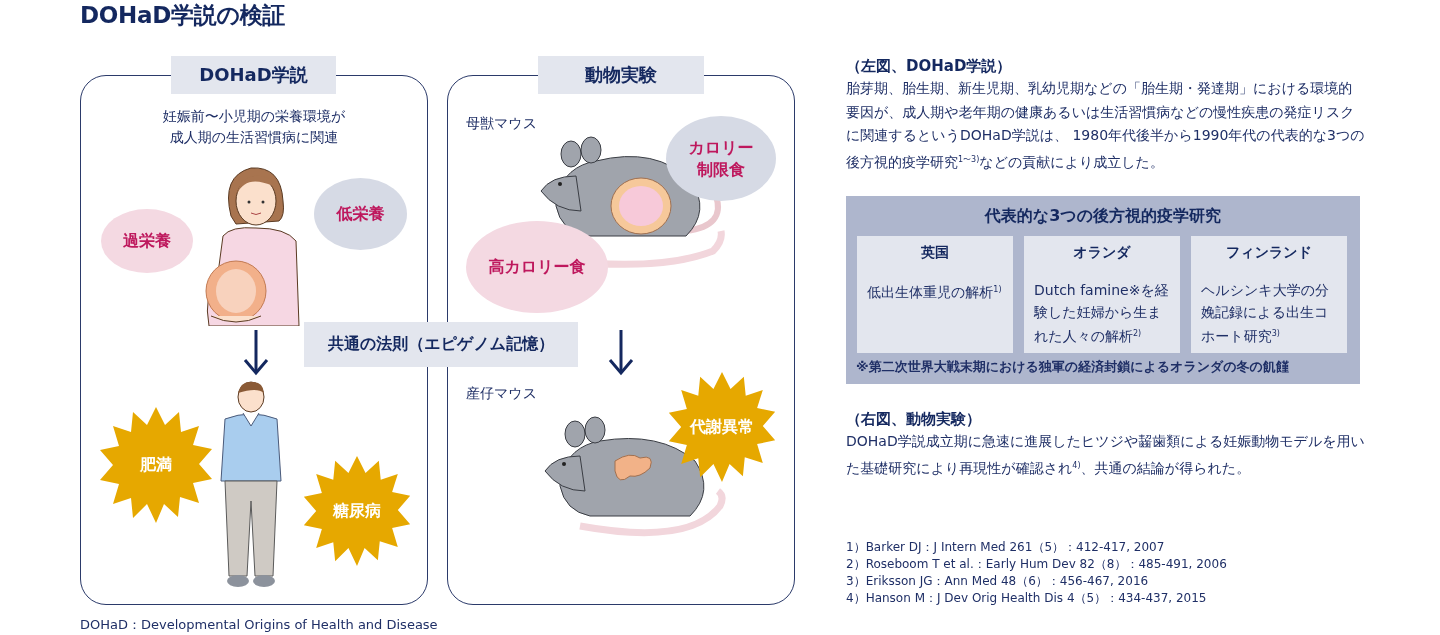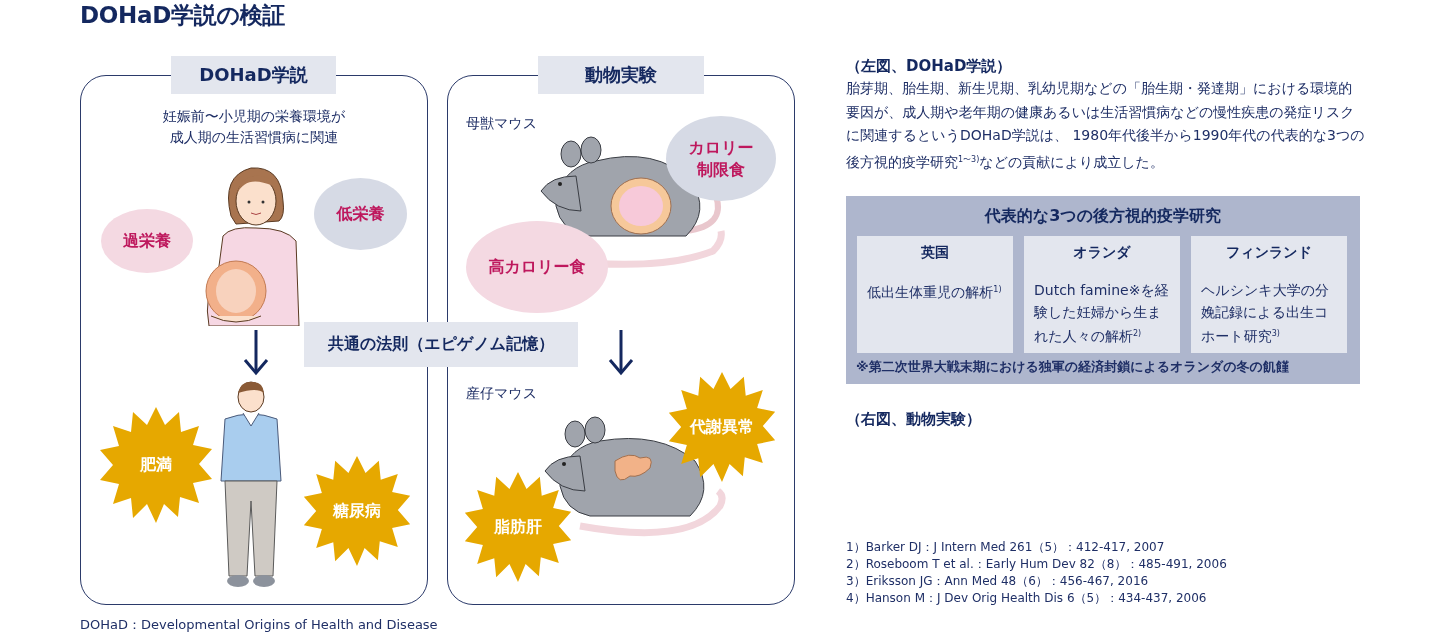--- a/index.html
+++ b/index.html
@@ -154,26 +154,20 @@
     <circle cx="24" cy="48" r="2" fill="#222"></circle>
     <path d="M75 45 Q90 35 100 42 Q115 38 110 52 Q100 62 90 60 Q78 70 75 55 Z" fill="#f2b288" stroke="#a07050" stroke-width="1"></path>
   </svg>
 
   <div class="burst" style="left:218px; top:295px; width:112px; height:112px;">
     <svg width="112" height="112" viewBox="-59 -59 118 118">
       <polygon points="0,-58 9,-40 23,-53 25,-33 43,-39 37,-20 56,-16 43,-1 56,14 37,18 43,38 24,32 22,52 8,39 0,58 -9,39 -23,53 -25,33 -43,39 -37,19 -56,15 -43,0 -56,-15 -37,-19 -43,-39 -25,-33 -23,-53 -9,-40" fill="#e6a800"></polygon>
     </svg>
     <span>代謝異常</span>
   </div>
-  <div class="burst" style="left:14px; top:395px; width:112px; height:112px;">
-    <svg width="112" height="112" viewBox="-59 -59 118 118">
-      <polygon points="0,-58 9,-40 23,-53 25,-33 43,-39 37,-20 56,-16 43,-1 56,14 37,18 43,38 24,32 22,52 8,39 0,58 -9,39 -23,53 -25,33 -43,39 -37,19 -56,15 -43,0 -56,-15 -37,-19 -43,-39 -25,-33 -23,-53 -9,-40" fill="#e6a800"></polygon>
-    </svg>
-    <span>脂肪肝</span>
-  </div>
 </div>
 
 <div class="common-law">共通の法則（エピゲノム記憶）</div>
 
 <div class="footnote-left">DOHaD：Developmental Origins of Health and Disease</div>
 
 <div class="rt" style="top:55px;">
   <div class="rt-h">（左図、DOHaD学説）</div>
   <div class="rt-p"><span>胎芽期、胎生期、新生児期、乳幼児期などの「胎生期・発達期」における環境的要因が、成人期や老年期の健康あるいは生活習慣病などの慢性疾患の発症リスクに関連するというDOHaD学説は、 1980年代後半から1990年代の代表的な3つの後方視的疫学研究</span><sup>1〜3)</sup><span>などの貢献により成立した。</span></div>
 </div>
@@ -190,20 +184,21 @@
   </div>
   <div class="study-card" style="left:345px;">
     <div class="c-title">フィンランド</div>
     <div class="c-body"><span>ヘルシンキ大学の分娩記録による出生コホート研究</span><sup>3)</sup></div>
   </div>
   <div class="studies-note">※第二次世界大戦末期における独軍の経済封鎖によるオランダの冬の飢饉</div>
 </div>
 
 <div class="rt" style="top:408px;">
   <div class="rt-h">（右図、動物実験）</div>
+  <div class="rt-p"><span>DOHaD学説成立期に急速に進展したヒツジや齧歯類による妊娠動物モデルを用いた基礎研究により再現性が確認され</span><sup>4)</sup><span>、共通の結論が得られた。</span></div>
 </div>
 
 <div class="refs">
   <div>1）Barker DJ：J Intern Med 261（5）：412-417, 2007</div>
   <div>2）Roseboom T et al.：Early Hum Dev 82（8）：485-491, 2006</div>
   <div>3）Eriksson JG：Ann Med 48（6）：456-467, 2016</div>
-  <div>4）Hanson M：J Dev Orig Health Dis 6（5）：434-437, 2006</div>
+  <div>4）Hanson M：J Dev Orig Health Dis 4（5）：434-437, 2015</div>
 </div>
 
 </body></html>

